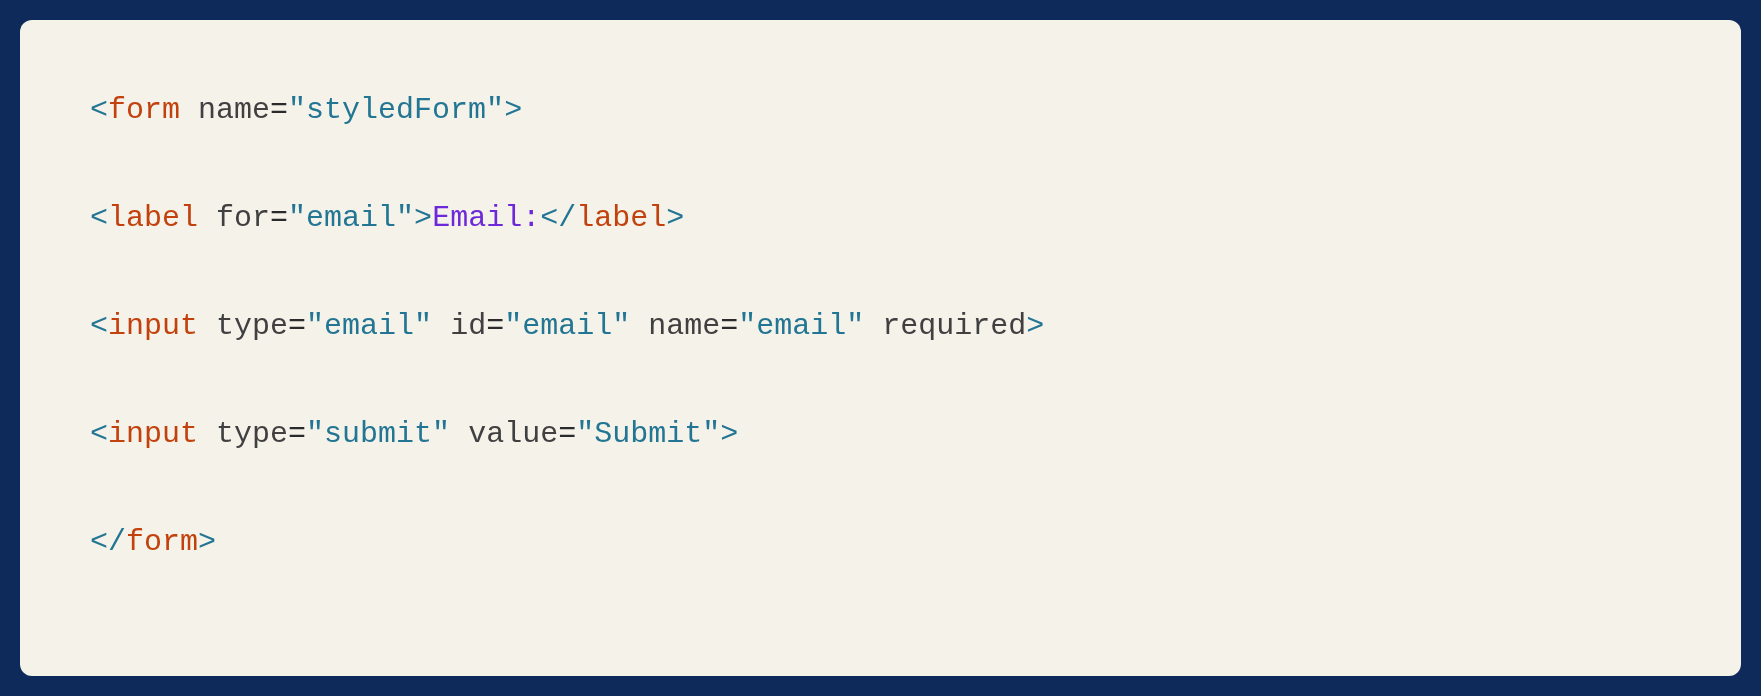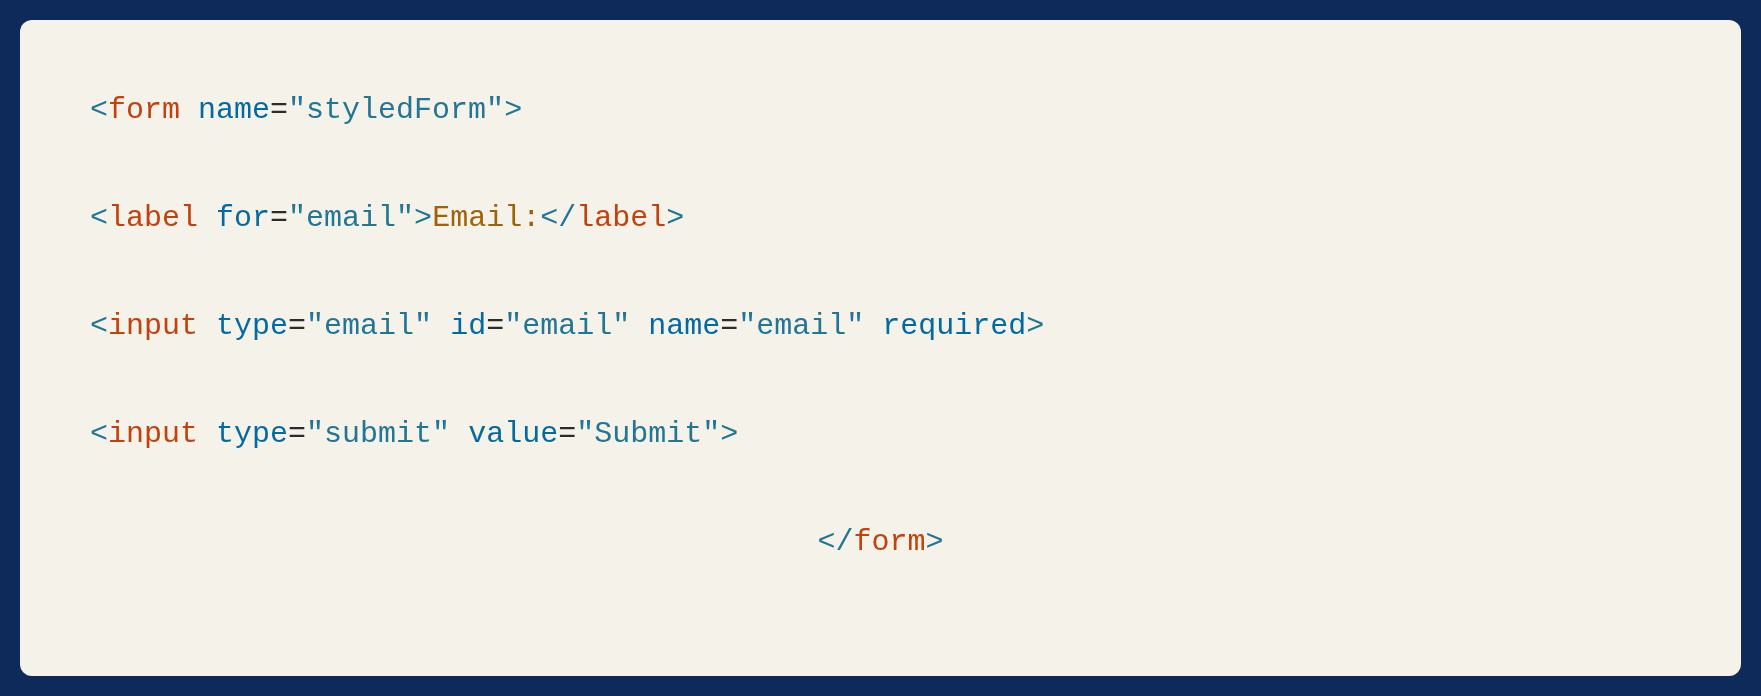--- a/index.html
+++ b/index.html
@@ -23,25 +23,25 @@
   }
   .code {
     font-size: 30px;
     line-height: 2.0;
     white-space: pre;
     color: #2b2b2b;
     letter-spacing: 0px;
   }
   .pun { color: #227593; }      
   .tag { color: #c2410c; }      
-  .attr { color: #0369a1; }     
+  .attr { color: #404040; }     
   .eq  { color: #2b2b2b; }      
   .str { color: #227593; }      
-  .txt { color: #a16207; margin-top: 19px; }      
+  .txt { color: #6d28d9; margin-top: 19px; }      
   .line { display: block; margin-bottom: 48px; }
-  .line:last-child { margin-bottom: 0; text-align: center; }
+  .line:last-child { margin-bottom: 0; }
 </style>
 </head>
 <body>
 
 <div class="card">
   <div class="code" id="code-block"><span class="line"><span class="pun">&lt;</span><span class="tag">form</span><span class="txt"> </span><span class="attr">name</span><span class="eq">=</span><span class="str">"styledForm"</span><span class="pun">&gt;</span></span><span class="line"><span class="pun">&lt;</span><span class="tag">label</span><span class="txt"> </span><span class="attr">for</span><span class="eq">=</span><span class="str">"email"</span><span class="pun">&gt;</span><span class="txt">Email:</span><span class="pun">&lt;/</span><span class="tag">label</span><span class="pun">&gt;</span></span><span class="line"><span class="pun">&lt;</span><span class="tag">input</span><span class="txt"> </span><span class="attr">type</span><span class="eq">=</span><span class="str">"email"</span><span class="txt"> </span><span class="attr">id</span><span class="eq">=</span><span class="str">"email"</span><span class="txt"> </span><span class="attr">name</span><span class="eq">=</span><span class="str">"email"</span><span class="txt"> </span><span class="attr">required</span><span class="pun">&gt;</span></span><span class="line"><span class="pun">&lt;</span><span class="tag">input</span><span class="txt"> </span><span class="attr">type</span><span class="eq">=</span><span class="str">"submit"</span><span class="txt"> </span><span class="attr">value</span><span class="eq">=</span><span class="str">"Submit"</span><span class="pun">&gt;</span></span><span class="line"><span class="pun">&lt;/</span><span class="tag">form</span><span class="pun">&gt;</span></span></div>
 </div>
 
 </body></html>

